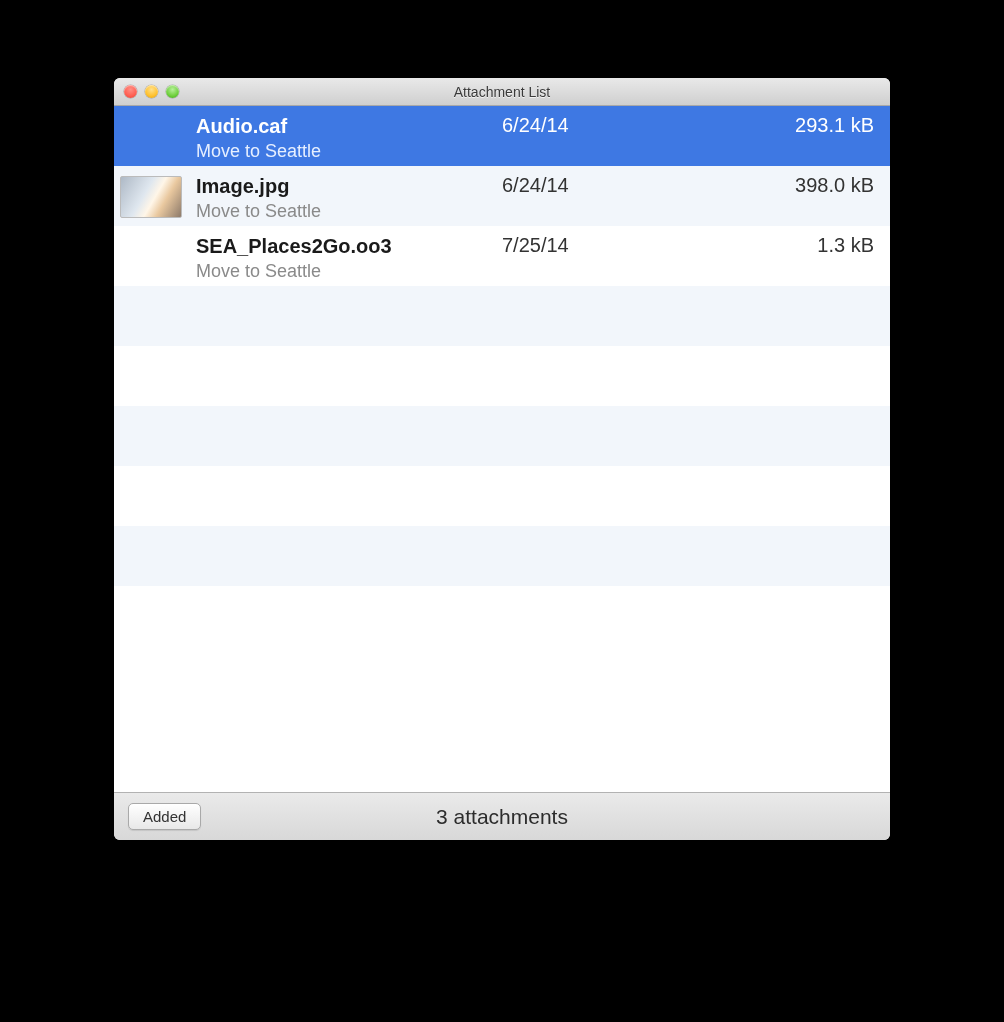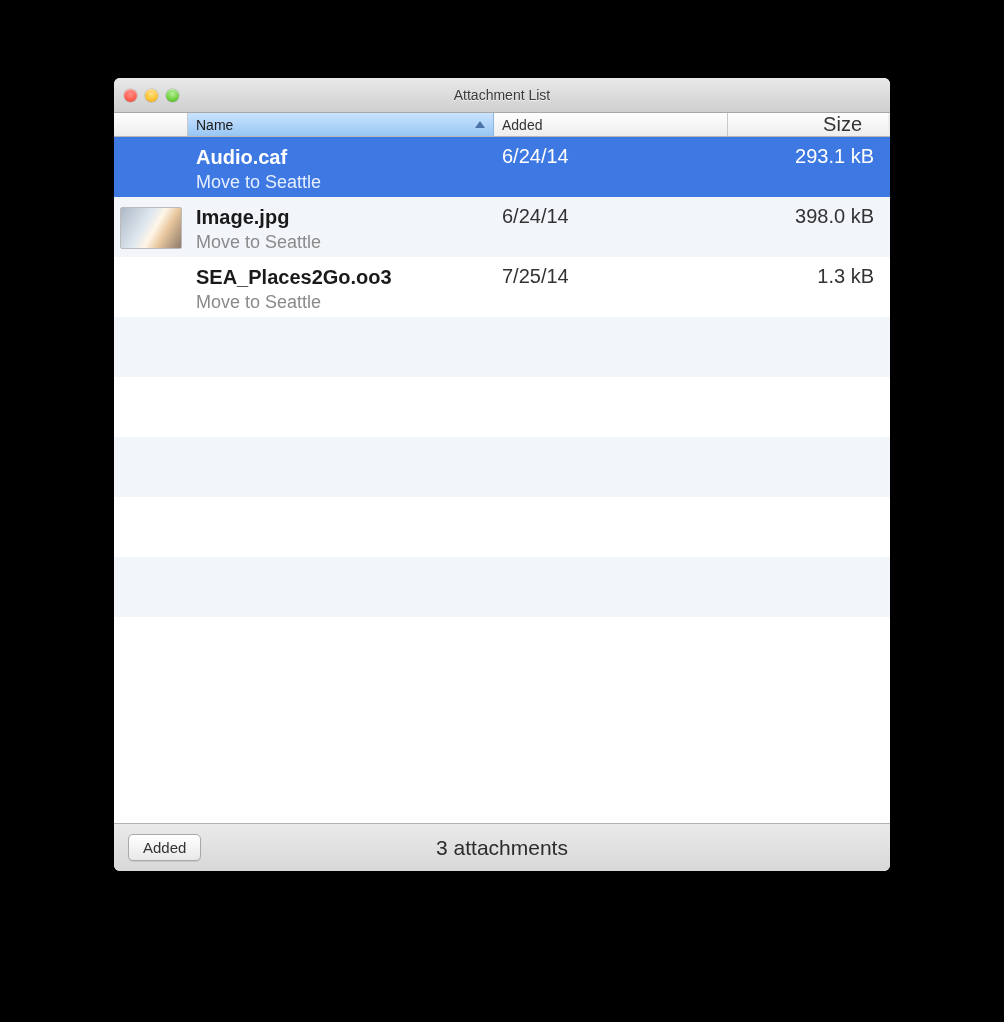--- a/index.html
+++ b/index.html
@@ -14,21 +14,21 @@
   }
   .window {
     width: 776px;
     margin-top: 78px;
     border-radius: 6px;
     box-shadow: 0 20px 60px rgba(0,0,0,0.6), 0 0 0 1px rgba(0,0,0,0.25);
     background: #ededed;
     overflow: hidden;
   }
   .titlebar {
-    height: 35px;
+    height: 28px;
     background: linear-gradient(#e9e9e9, #cfcfcf);
     border-bottom: 1px solid #a8a8a8;
     display: flex;
     align-items: center;
     position: relative;
   }
   .traffic {
     display: flex;
     gap: 8px;
     padding-left: 10px;
@@ -135,33 +135,20 @@
 
   <div class="titlebar">
     <div class="traffic">
       <div class="tl red"></div>
       <div class="tl yellow"></div>
       <div class="tl green"></div>
     </div>
     <div class="title">Attachment List</div>
   </div>
 
-  <div class="columns">
-    <div class="col icon"></div>
-    <div class="col sorted">
-      <span>Name</span>
-      <span class="sort-arrow"></span>
-    </div>
-    <div class="col">
-      <span>Added</span>
-    </div>
-    <div class="col size">
-      <span>Size</span>
-    </div>
-  </div>
 
   <div class="list">
 
     <div class="row selected">
       <div class="cell icon"></div>
       <div class="cell">
         <div class="fname">Audio.caf</div>
         <div class="sub">Move to Seattle</div>
       </div>
       <div class="cell added">6/24/14</div>

